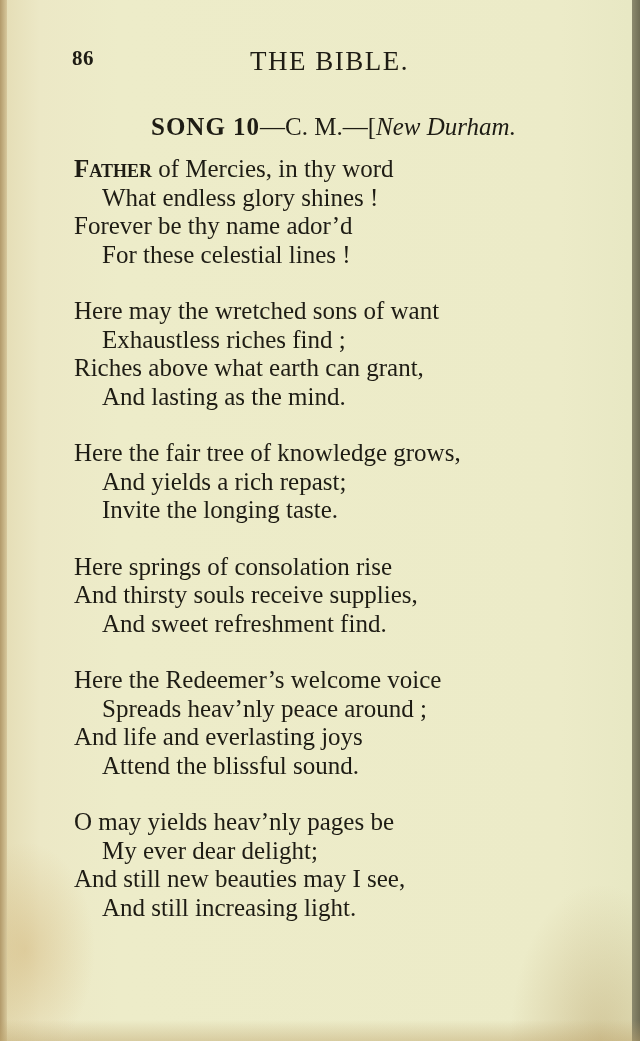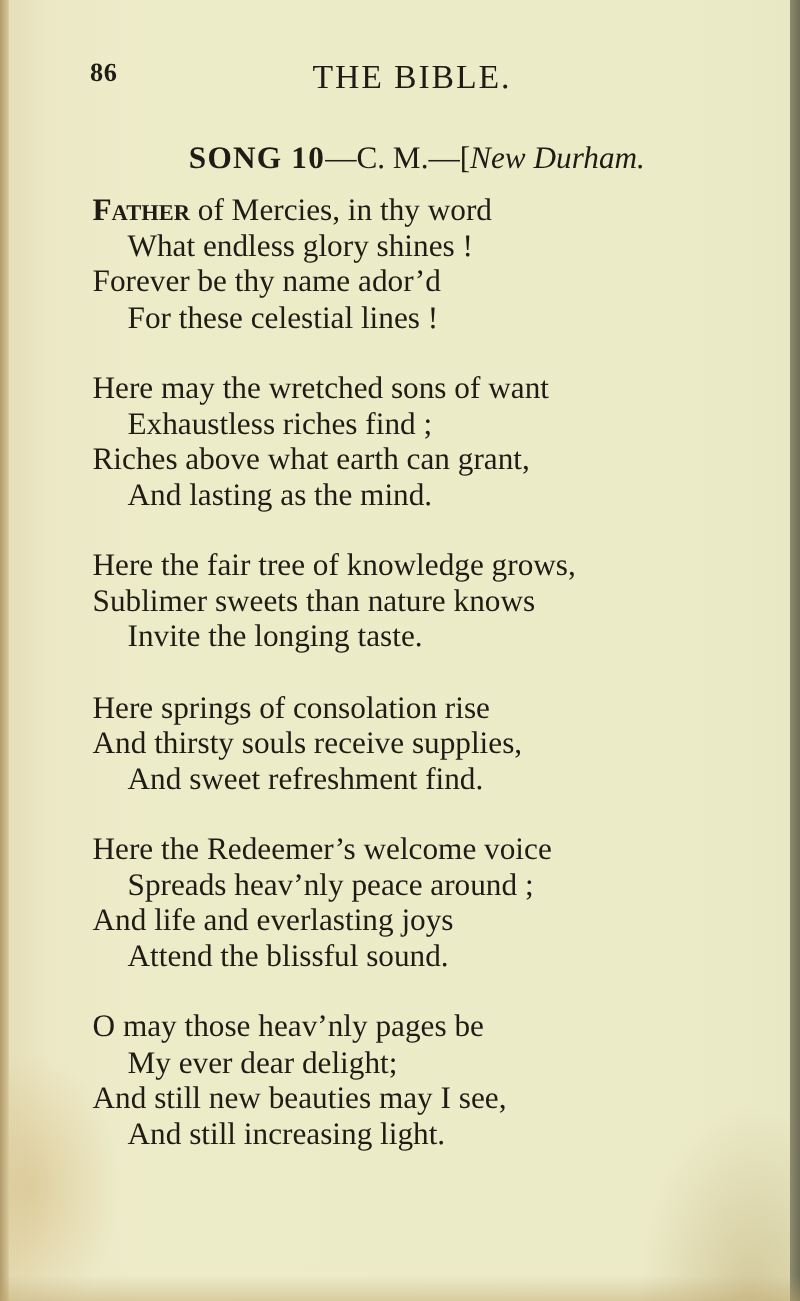--- a/index.html
+++ b/index.html
@@ -124,34 +124,34 @@
       <div class="line indent">For these celestial lines !</div>
     </div>
     <div class="stanza">
       <div class="line">Here may the wretched sons of want</div>
       <div class="line indent">Exhaustless riches find ;</div>
       <div class="line">Riches above what earth can grant,</div>
       <div class="line indent">And lasting as the mind.</div>
     </div>
     <div class="stanza">
       <div class="line">Here the fair tree of knowledge grows,</div>
-      <div class="line">Sublimer sweets than nature knows</div>
+      <div class="line indent">And yields a rich repast;</div>
       <div class="line indent">Invite the longing taste.</div>
     </div>
     <div class="stanza">
       <div class="line">Here springs of consolation rise</div>
       <div class="line">And thirsty souls receive supplies,</div>
       <div class="line indent">And sweet refreshment find.</div>
     </div>
     <div class="stanza">
       <div class="line">Here the Redeemer’s welcome voice</div>
       <div class="line indent">Spreads heav’nly peace around ;</div>
       <div class="line">And life and everlasting joys</div>
       <div class="line indent">Attend the blissful sound.</div>
     </div>
     <div class="stanza">
-      <div class="line">O may those heav’nly pages be</div>
+      <div class="line">O may yields heav’nly pages be</div>
       <div class="line indent">My ever dear delight;</div>
       <div class="line">And still new beauties may I see,</div>
       <div class="line indent">And still increasing light.</div>
     </div>
   </div>
 </div>
 
 </body></html>

